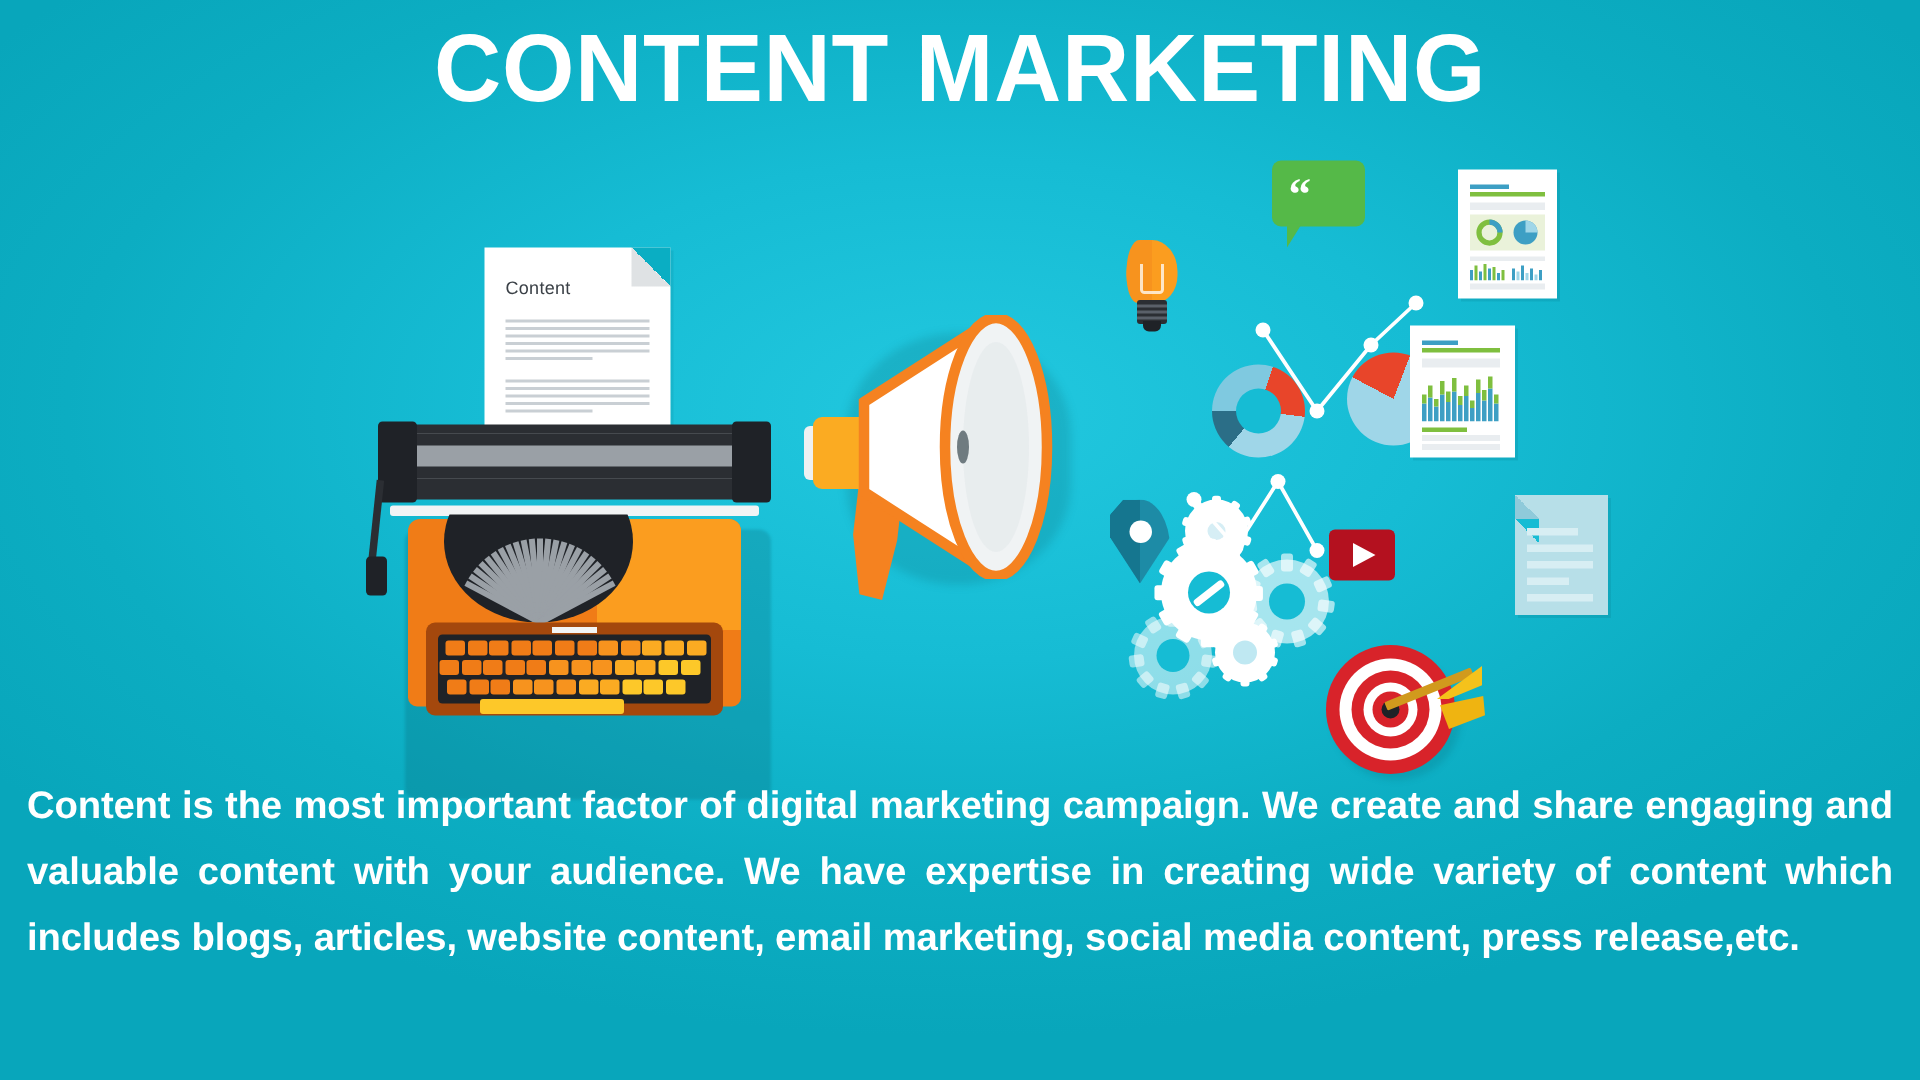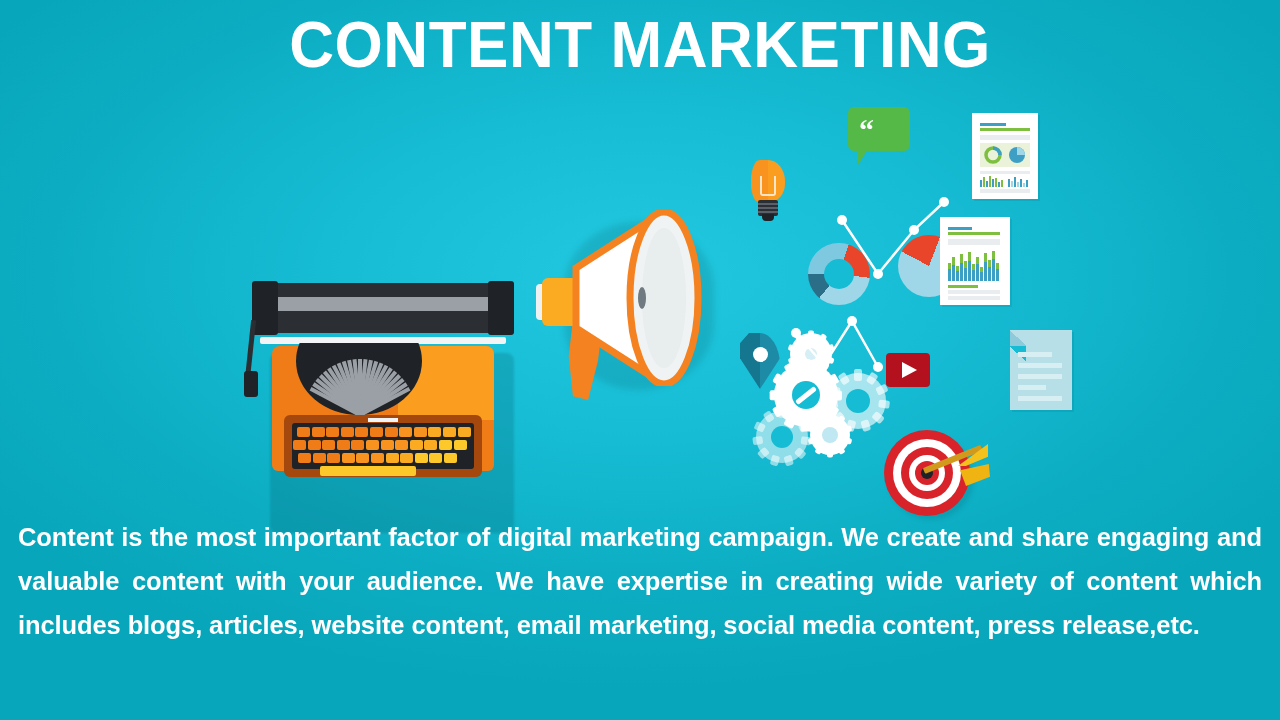--- a/index.html
+++ b/index.html
@@ -193,20 +193,39 @@
 
 <div id="slide">
 
   <div id="title">CONTENT MARKETING</div>
 
   <div id="art">
 
     <div id="typewriter" class="abs">
       <div class="abs tw-shadow"></div>
 
+      <div class="abs tw-paper">
+        <div class="abs tw-paper-fold2"></div>
+        <div class="abs tw-paper-fold"></div>
+        <div class="abs tw-paper-title">Content</div>
+        <div class="abs tw-lines">
+          <div class="ln"></div>
+            <div class="ln"></div>
+            <div class="ln"></div>
+          <div class="ln"></div>
+            <div class="ln"></div>
+            <div class="ln short"></div>
+          <div class="tw-gap"></div>
+          <div class="ln"></div>
+            <div class="ln"></div>
+            <div class="ln"></div>
+          <div class="ln"></div>
+            <div class="ln short"></div>
+        </div>
+      </div>
 
       <div class="abs tw-carriage"></div>
       <div class="abs tw-roller">
         <div class="tw-roller-band"></div>
           <div class="tw-roller-band b2"></div>
       </div>
       <div class="abs tw-knob-l"></div>
       <div class="abs tw-knob-r"></div>
       <div class="abs tw-lever"></div>
       <div class="abs tw-lever-knob"></div>

